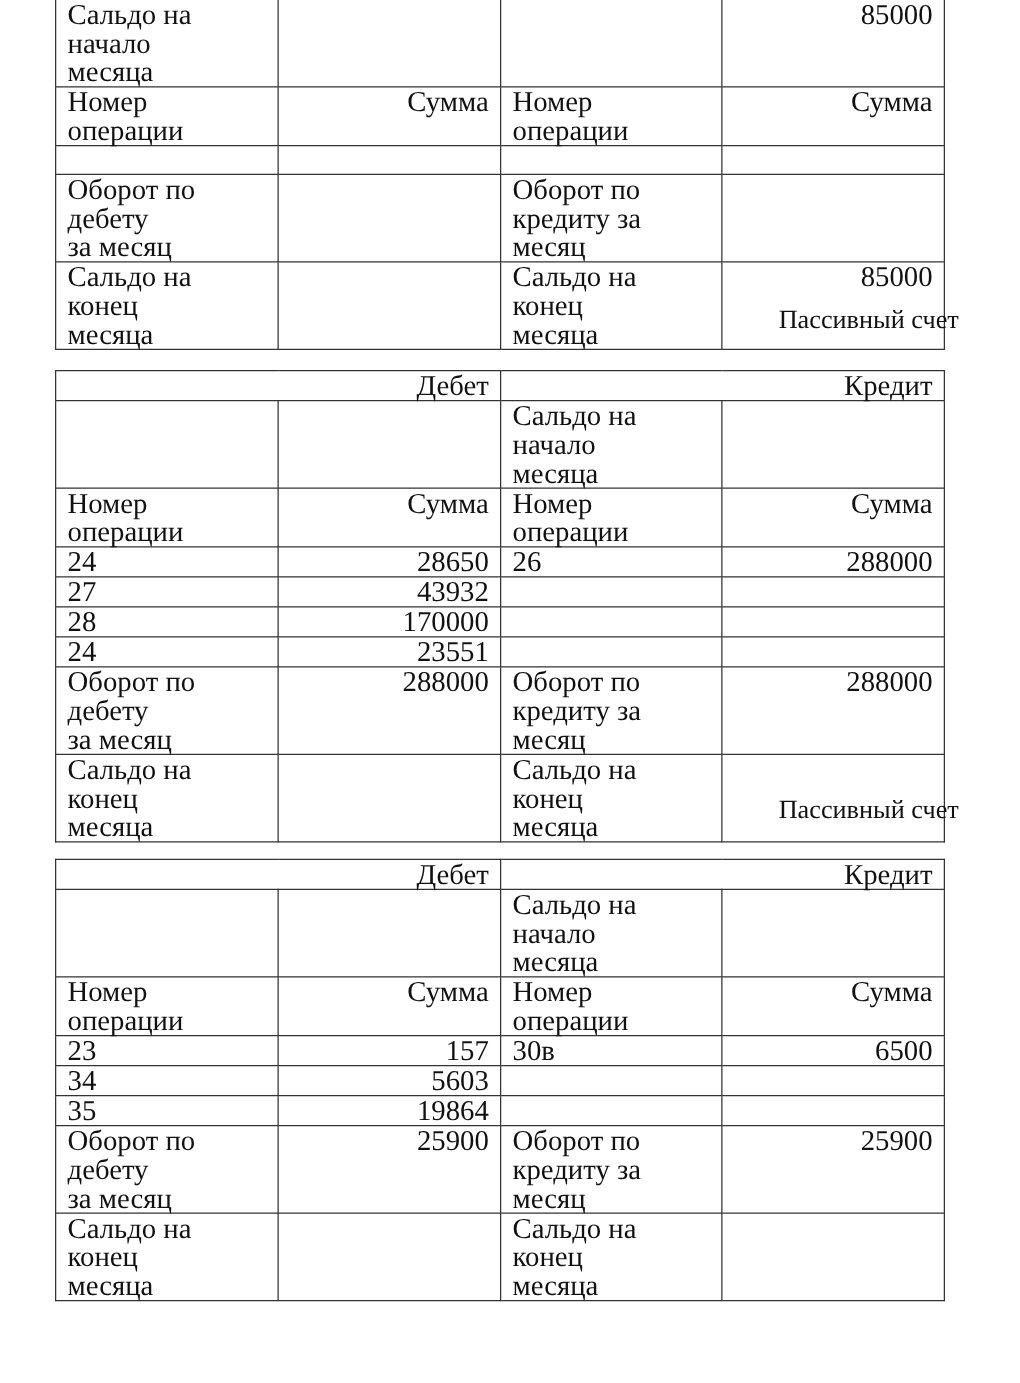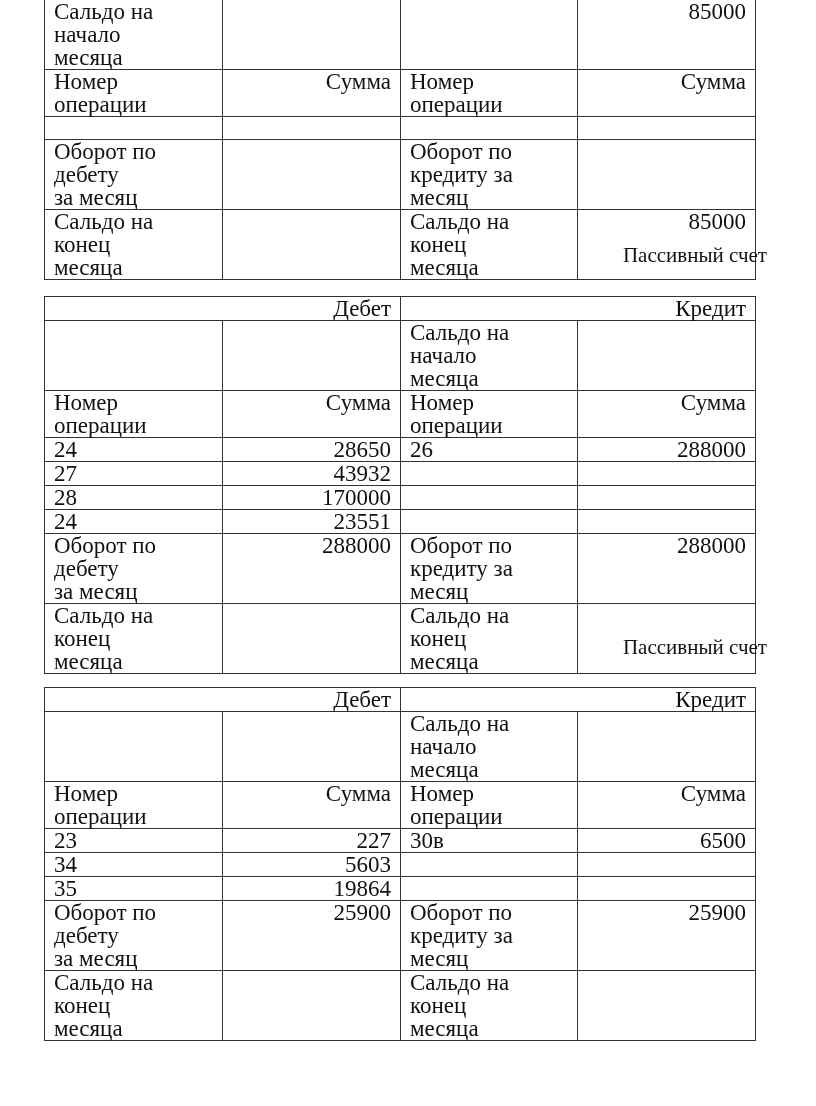--- a/index.html
+++ b/index.html
@@ -205,21 +205,21 @@
     <td></td>
   </tr>
   <tr>
     <td>Номер операции</td>
     <td class="hdr">Сумма</td>
     <td>Номер операции</td>
     <td class="hdr">Сумма</td>
   </tr>
   <tr>
     <td>23</td>
-    <td class="num">227</td>
+    <td class="num">157</td>
     <td>30в</td>
     <td class="num">6500</td>
   </tr>
   <tr>
     <td>34</td>
     <td class="num">5603</td>
     <td></td>
     <td class="num"></td>
   </tr>
   <tr>

